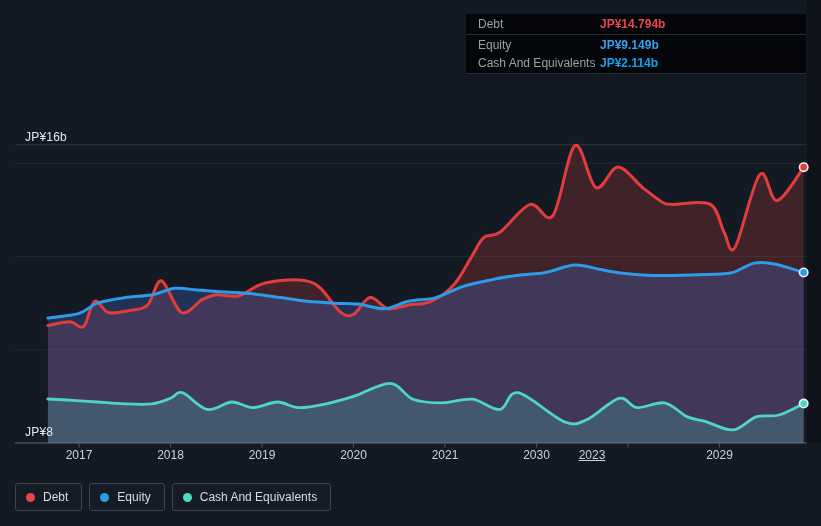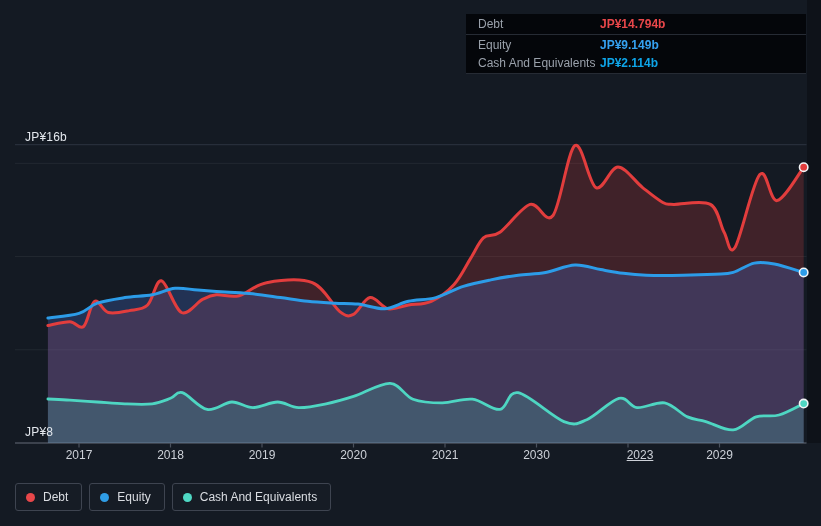--- a/index.html
+++ b/index.html
@@ -55,21 +55,21 @@
 
   <div class="ylabel top">JP¥16b</div>
   <div class="ylabel zero">JP¥8</div>
   <div id="xlabels">
       <div class="xlab" style="left: 79px;">2017</div>
       <div class="xlab" style="left: 170.5px;">2018</div>
       <div class="xlab" style="left: 262px;">2019</div>
       <div class="xlab" style="left: 353.5px;">2020</div>
       <div class="xlab" style="left: 445px;">2021</div>
       <div class="xlab" style="left: 536.5px;">2030</div>
-      <div class="xlab" style="left: 640px; text-decoration: underline;">2023</div>
+      <div class="xlab" style="left: 592px; text-decoration: underline;">2023</div>
       <div class="xlab" style="left: 719.5px;">2029</div>
     </div>
 
   <div class="tooltip">
     <div class="tt-row">
       <span class="tt-label">Debt</span>
       <span class="tt-value" style="color: rgb(232, 71, 74);">JP¥14.794b</span>
     </div>
     <div class="tt-row nb">
       <span class="tt-label">Equity</span>

